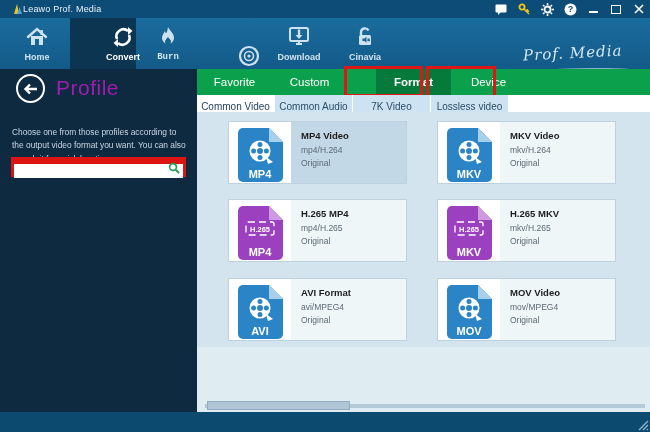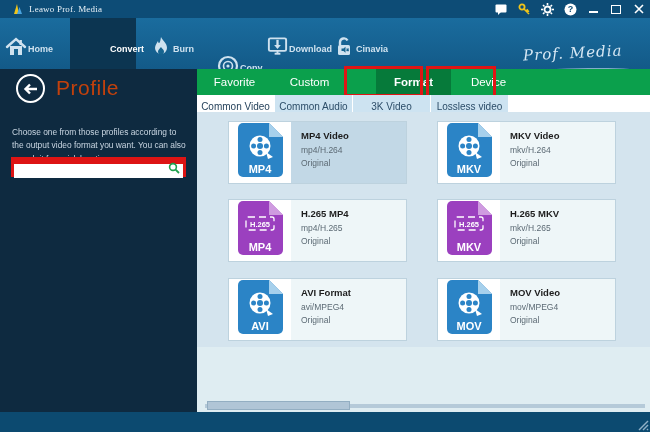--- a/index.html
+++ b/index.html
@@ -7,61 +7,61 @@
     width:650px;height:432px;position:relative;overflow:hidden;
     font-family:"Liberation Sans", sans-serif;
     background:#d4e4ee;
     -webkit-font-smoothing:antialiased;
   }
   .abs{position:absolute;}
 
   
   .titlebar{left:0;top:0;width:650px;height:18px;background:#0d4c76;display:flex;align-items:center;}
   .titlebar .applogo{width:10px;height:11px;margin-left:13px;}
-  .titlebar .apptitle{color:#e8f1f7;font-size:9px;margin-left:6px;letter-spacing:.2px;font-family:Liberation Serif, serif;}
+  .titlebar .apptitle{color:#e8f1f7;font-size:9px;letter-spacing:.2px;}
   .tb-icons{position:absolute;right:4px;top:0;height:18px;display:flex;align-items:center;gap:9px;}
   .tb-btn{width:14px;height:14px;display:flex;align-items:center;justify-content:center;cursor:default;}
   .tb-btn svg{display:block;}
   .minim{width:9px;height:2px;background:#fff;margin-top:6px;}
   .maxim{width:8px;height:7px;border:1.5px solid #fff;}
 
   
   .navbar{left:0;top:18px;width:650px;height:51px;background:linear-gradient(#1a6c9e,#135a88);}
-  .nav-item{position:absolute;top:0;height:51px;width:66px;display:flex;flex-direction:row;align-items:center;justify-content:flex-start;padding-top:7px;box-sizing:border-box;color:#cfe2ef;}
+  .nav-item{position:absolute;top:0;height:51px;width:66px;display:flex;flex-direction:column;align-items:center;justify-content:flex-start;padding-top:7px;box-sizing:border-box;color:#cfe2ef;}
   .nav-item.active{background:#0c3551;color:#ffffff;}
   .nav-item .nlabel{font-size:9px;font-weight:bold;margin-top:3px;}
   .nav-item svg{display:block;}
   .brand{right:28px;top:26px;color:#d7e8f4;font-family:"DejaVu Serif", serif;font-style:italic;font-size:15px;letter-spacing:1px;transform:rotate(-3deg);}
   .brand-swoosh{right:18px;top:48px;}
 
   
   .sidebar{left:0;top:69px;width:197px;height:343px;background:#0e2a40;}
   .back-btn{left:16px;top:74px;width:29px;height:29px;border:2.5px solid #ffffff;border-radius:50%;box-sizing:border-box;display:flex;align-items:center;justify-content:center;cursor:pointer;}
-  .profile-title{left:56px;top:76px;color:#c2410c;font-size:21px;font-weight:normal;letter-spacing:.5px;}
+  .profile-title{left:56px;top:76px;color:#a21caf;font-size:21px;font-weight:normal;letter-spacing:.5px;}
   .sidebar-desc{left:12px;top:126px;width:176px;color:#c9d6e2;font-size:8.4px;line-height:1.6;}
   .search-wrap{left:11px;top:157px;width:175px;height:20px;border:3px solid #dd1414;background:#dd1414;box-sizing:border-box;}
   .search-input{width:100%;height:100%;border:0;outline:none;background:#ffffff;box-sizing:border-box;padding:0 18px 0 4px;font-size:9px;}
   .search-icon{position:absolute;right:3px;top:2px;}
 
   
   .greenbar{left:197px;top:69px;width:453px;height:26px;background:#0ba04c;display:flex;}
   .gtab{width:75px;height:26px;display:flex;align-items:center;justify-content:center;color:#ffffff;font-size:11.5px;cursor:pointer;}
   .gtab.active{background:#067a3a;font-weight:bold;margin-left:29px;}
 
   
   .subtabs{left:197px;top:95px;width:453px;height:17px;background:#ffffff;display:flex;}
   .stab{width:78px;height:22px;display:flex;align-items:center;justify-content:center;background:#cde3f1;border-right:1px solid #ffffff;color:#2c4d68;font-size:10px;box-sizing:border-box;cursor:pointer;}
   .stab.active{background:#ffffff;color:#27435c;}
 
   
   .content{left:197px;top:112px;width:453px;height:300px;background:#d4e4ee;}
   .content-lower{left:197px;top:347px;width:453px;height:65px;background:#dfedf2;}
 
   .card{position:absolute;width:179px;height:63px;background:#ffffff;border:1px solid #bdd2de;box-sizing:border-box;display:flex;cursor:pointer;}
-  .card .icon-zone{width:62px;display:flex;align-items:flex-start;justify-content:center;background:#ffffff;}
+  .card .icon-zone{width:62px;display:flex;align-items:flex-end;justify-content:center;background:#ffffff;}
   .card .info{flex:1;background:#eef6f8;padding:8px 0 8px 10px;box-sizing:border-box;}
   .card.selected .info{background:#c2d8e6;}
   .card .ctitle{font-size:9.5px;font-weight:bold;color:#1d1d1d;margin-bottom:4px;}
   .card .cline{font-size:8.5px;color:#5c6a74;margin-bottom:3px;}
 
   
   .annot{border:3px solid #e01515;box-sizing:border-box;pointer-events:none;}
 
   
   .hscroll-track{left:205px;top:404px;width:440px;height:4px;background:#b5cad9;}
@@ -140,21 +140,21 @@
   </div>
   <div class="nav-item active" style="left:70px;padding-left:40px;">
     <svg width="24" height="24" viewBox="0 0 24 24">
         <path d="M6,14 A7,7 0 0 1 17,6" fill="none" stroke="#ffffff" stroke-width="2.6"></path>
         <polygon points="17,2 17,10 21.5,6" fill="#ffffff"></polygon>
         <path d="M18,10 A7,7 0 0 1 7,18" fill="none" stroke="#ffffff" stroke-width="2.6"></path>
         <polygon points="7,14 7,22 2.5,18" fill="#ffffff"></polygon>
       </svg>
     <span class="nlabel">Convert</span>
   </div>
-  <div class="nav-item" style="left:149px;">
+  <div class="nav-item" style="left:135px;font-family:Liberation Mono, monospace;">
     <svg width="24" height="24" viewBox="0 0 24 24">
         <path d="M12,2 C14,6 18,8 18,13 A6,6 0 0 1 6,13 C6,10 8,8 9,6 C9.5,9 11,9.5 12,2 Z" fill="#cfe2ef"></path>
         <path d="M12,12 C13,14 15,14.5 15,16.5 A3,3 0 0 1 9,16.5 C9,15 10.5,14 12,12 Z" fill="#17648f"></path>
       </svg>
     <span class="nlabel">Burn</span>
   </div>
   <div class="nav-item" style="left:216px;margin-top:19px;">
     <svg width="24" height="24" viewBox="0 0 24 24">
         <circle cx="12" cy="12" r="9" fill="none" stroke="#cfe2ef" stroke-width="2.2"></circle>
         <circle cx="12" cy="12" r="4.5" fill="none" stroke="#cfe2ef" stroke-width="1.6"></circle>
@@ -208,21 +208,21 @@
   <div class="gtab">Custom</div>
   <div class="gtab active">Format</div>
   <div class="gtab">Device</div>
 </div>
 <div class="abs annot" style="left:344px;top:66px;width:79px;height:31px;"></div>
 <div class="abs annot" style="left:426px;top:66px;width:70px;height:33px;"></div>
 
 <div class="abs subtabs">
   <div class="stab active">Common Video</div>
   <div class="stab">Common Audio</div>
-  <div class="stab">3K Video</div>
+  <div class="stab">7K Video</div>
   <div class="stab">Lossless video</div>
 </div>
 
 <div class="abs content"></div>
 <div class="abs content-lower"></div>
 
 <div class="abs card selected" style="left:228px;top:121px;">
   <div class="icon-zone">
     <svg width="48" height="56" viewBox="0 0 48 56">
       <path d="M7,1 h26 l14,14 v35 a5,5 0 0 1 -5,5 h-35 a5,5 0 0 1 -5,-5 v-44 a5,5 0 0 1 5,-5 z" fill="#2b84c6"></path>

